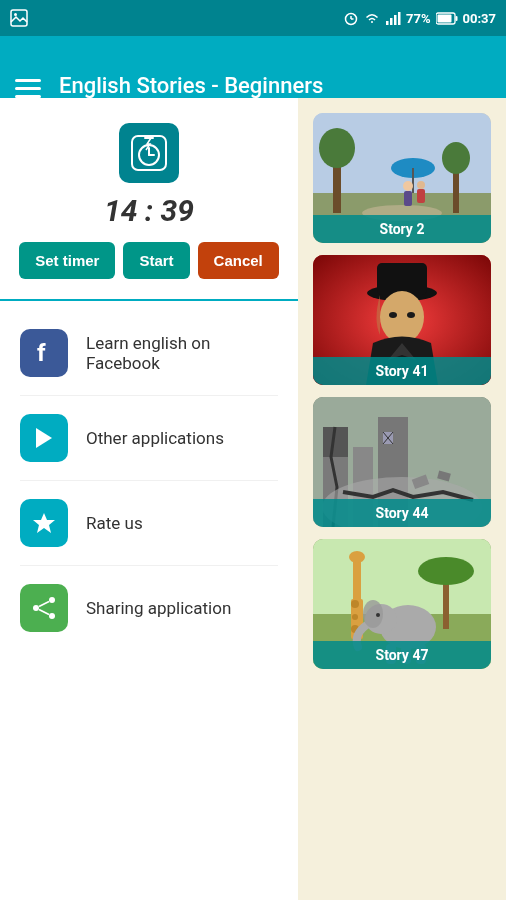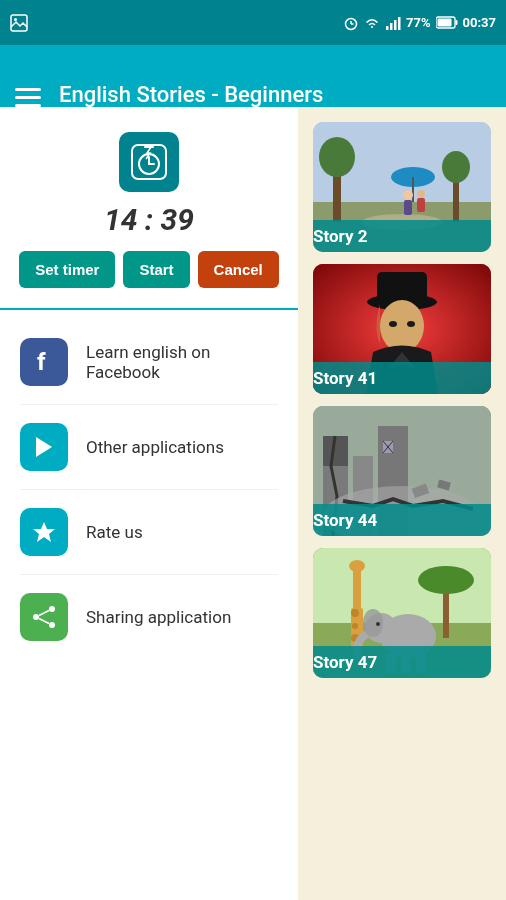--- a/index.html
+++ b/index.html
@@ -7,21 +7,21 @@
       width: 506px;
       height: 900px;
       font-family: 'Roboto', Arial, sans-serif;
       overflow: hidden;
       background: #fff;
     }
 
     
     .status-bar {
       width: 506px;
-      height: 45px;
+      height: 36px;
       background: #00838f;
       display: flex;
       align-items: center;
       justify-content: space-between;
       padding: 0 10px;
       color: white;
       font-size: 13px;
     }
     .status-left { display: flex; align-items: center; gap: 5px; }
     .status-right { display: flex; align-items: center; gap: 5px; font-weight: bold; }
@@ -171,23 +171,23 @@
       width: 100%;
       height: 100%;
       position: absolute;
       top: 0; left: 0;
     }
     .story-card-label {
       position: absolute;
       bottom: 0; left: 0; right: 0;
       background: rgba(0, 139, 139, 0.85);
       color: white;
-      font-size: 17px;
+      font-size: 14px;
       font-weight: bold;
-      text-align: left;
+      text-align: center;
       padding: 6px 0;
     }
 
     
     svg { display: block; }
   </style>
 </head>
 <body>
 
 <div class="status-bar">

